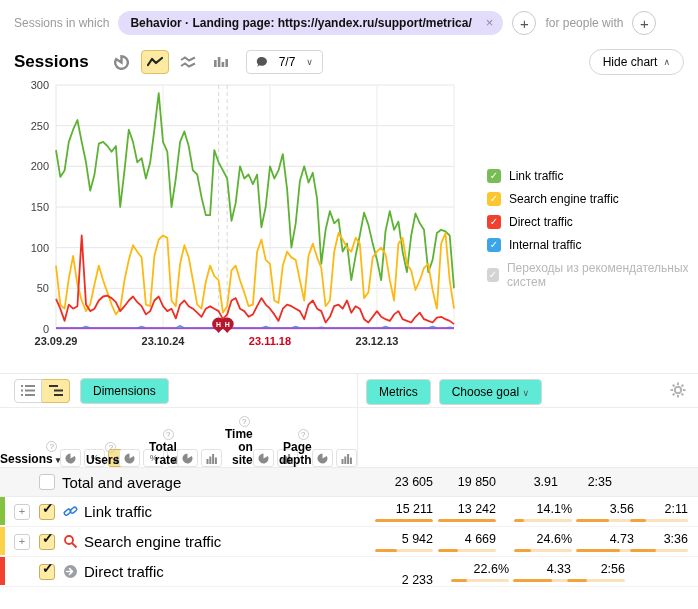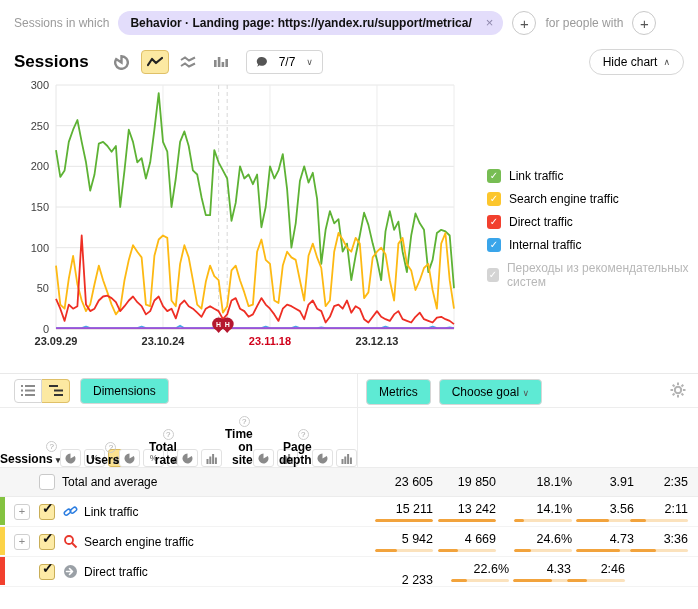--- a/index.html
+++ b/index.html
@@ -78,21 +78,21 @@
     color: #8a8a8a; font-size: 11px; line-height: 13px; text-align: center; cursor: pointer;
     margin-right: 9px; flex: 0 0 auto; }
   .exp-spacer { width: 25px; flex: 0 0 auto; }
   .cb { width: 16px; height: 16px; border: 1px solid #c9c9c9; border-radius: 3px; background: #fff;
     margin-right: 7px; position: relative; cursor: pointer; flex: 0 0 auto; }
   .cb.checked { background: #fdeba6; border-color: #c9ae57; }
   .cb.checked::after { content: "✓"; position: absolute; left: 2px; top: -5px; font-size: 14px;
     font-weight: bold; color: #111; }
   .row-icon { width: 16px; height: 16px; margin-right: 6px; display: flex; align-items: center;
     justify-content: center; flex: 0 0 auto; }
-  .row-label { font-size: 12px; }
+  .row-label { font-size: 15px; }
   .mcell { display: flex; flex-direction: column; align-items: flex-end; justify-content: center;
     padding-right: 10px; }
   .mval { font-size: 12.5px; }
   .mbar { width: 58px; height: 3px; background: #fbe2bd; border-radius: 1.5px; margin-top: 3px;
     overflow: hidden; }
   .mbar i { display: block; height: 100%; background: #f2a33c; border-radius: 1.5px; }
 </style>
 </head>
 <body>
 
@@ -370,23 +370,20 @@
           <span class="cb"></span>
           <span class="row-label">Total and average</span>
         </div>
         <div class="metric-cols">
           <div class="mcell" style="width: 86px;">
             <span class="mval">23 605</span>
           </div>
           <div class="mcell" style="width: 63px;">
             <span class="mval">19 850</span>
           </div>
-          <div class="mcell" style="width: 76px;">
-            <span class="mval">18.1%</span>
-          </div>
           <div class="mcell" style="width: 62px;">
             <span class="mval">3.91</span>
           </div>
           <div class="mcell" style="width: 54px;">
             <span class="mval">2:35</span>
           </div>
         </div>
       </div>
       <div class="trow">
         <div class="row-left">
@@ -507,21 +504,21 @@
               <i style="width: 28%;"></i>
             </span>
           </div>
           <div class="mcell" style="width: 62px;">
             <span class="mval">4.33</span>
             <span class="mbar">
               <i style="width: 68%;"></i>
             </span>
           </div>
           <div class="mcell" style="width: 54px;">
-            <span class="mval">2:46</span>
+            <span class="mval">2:56</span>
             <span class="mbar">
               <i style="width: 35%;"></i>
             </span>
           </div>
         </div>
       </div>
     </div>
 </div>
 
 </body></html>

